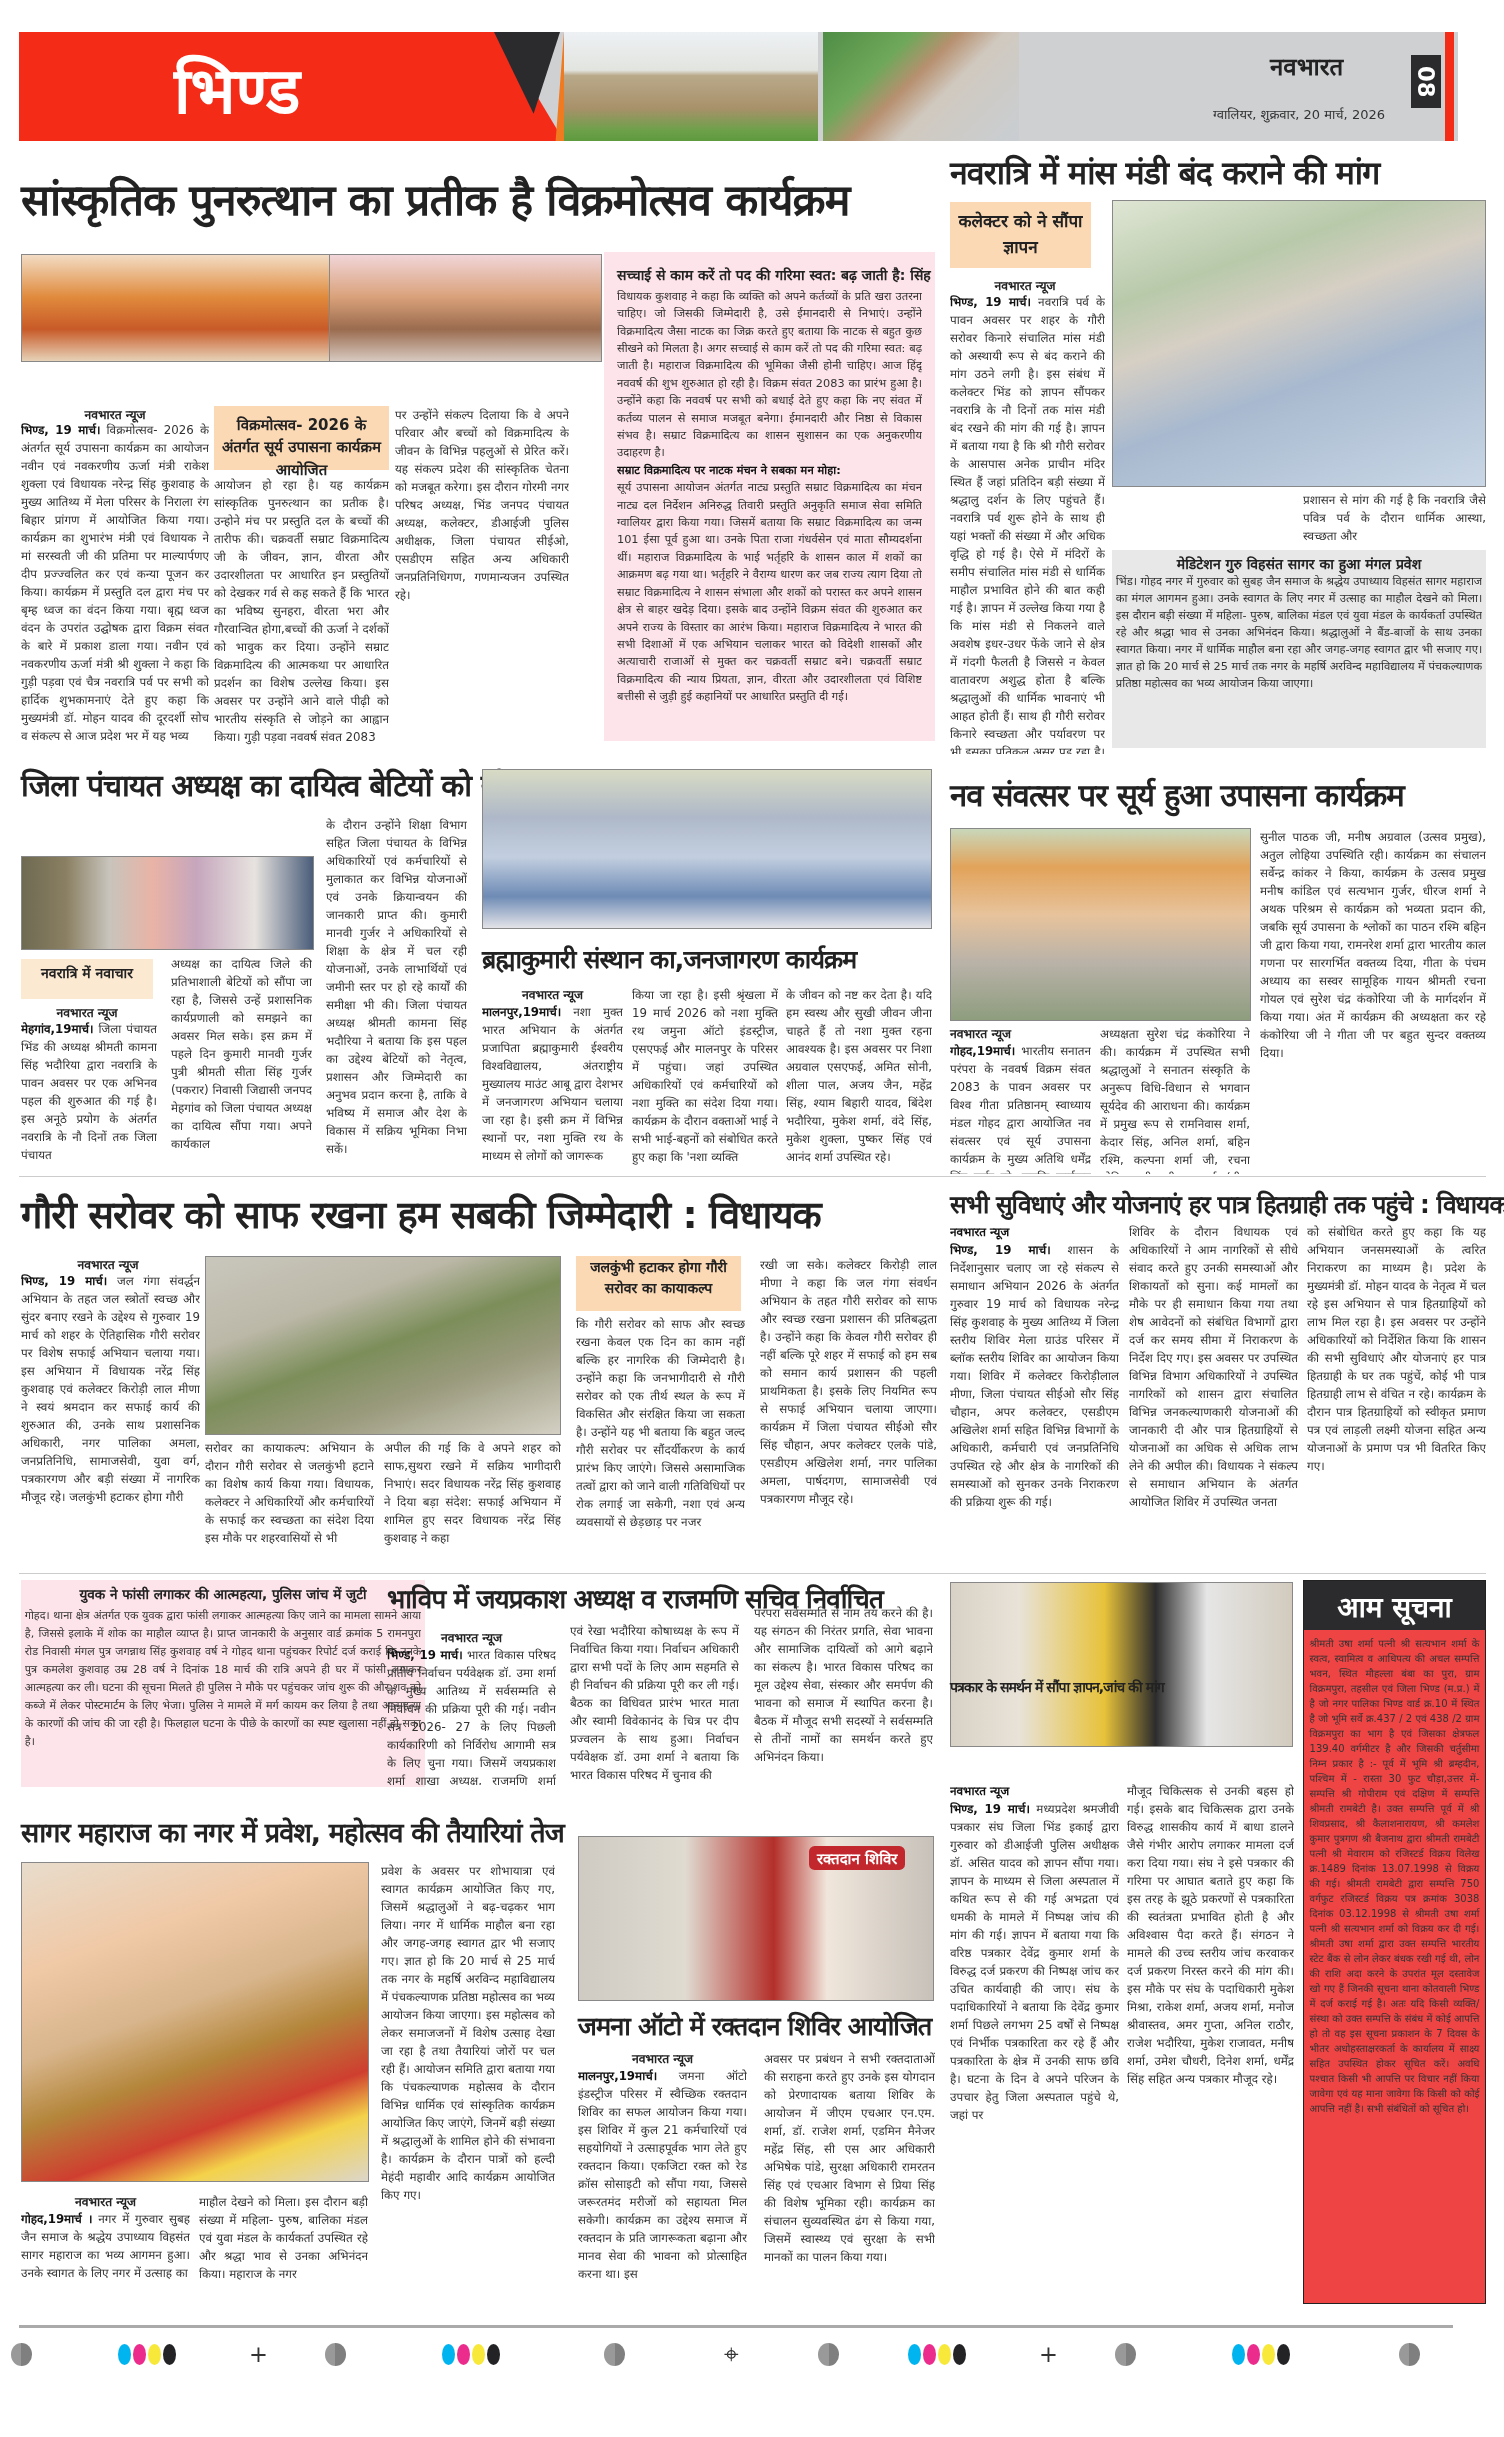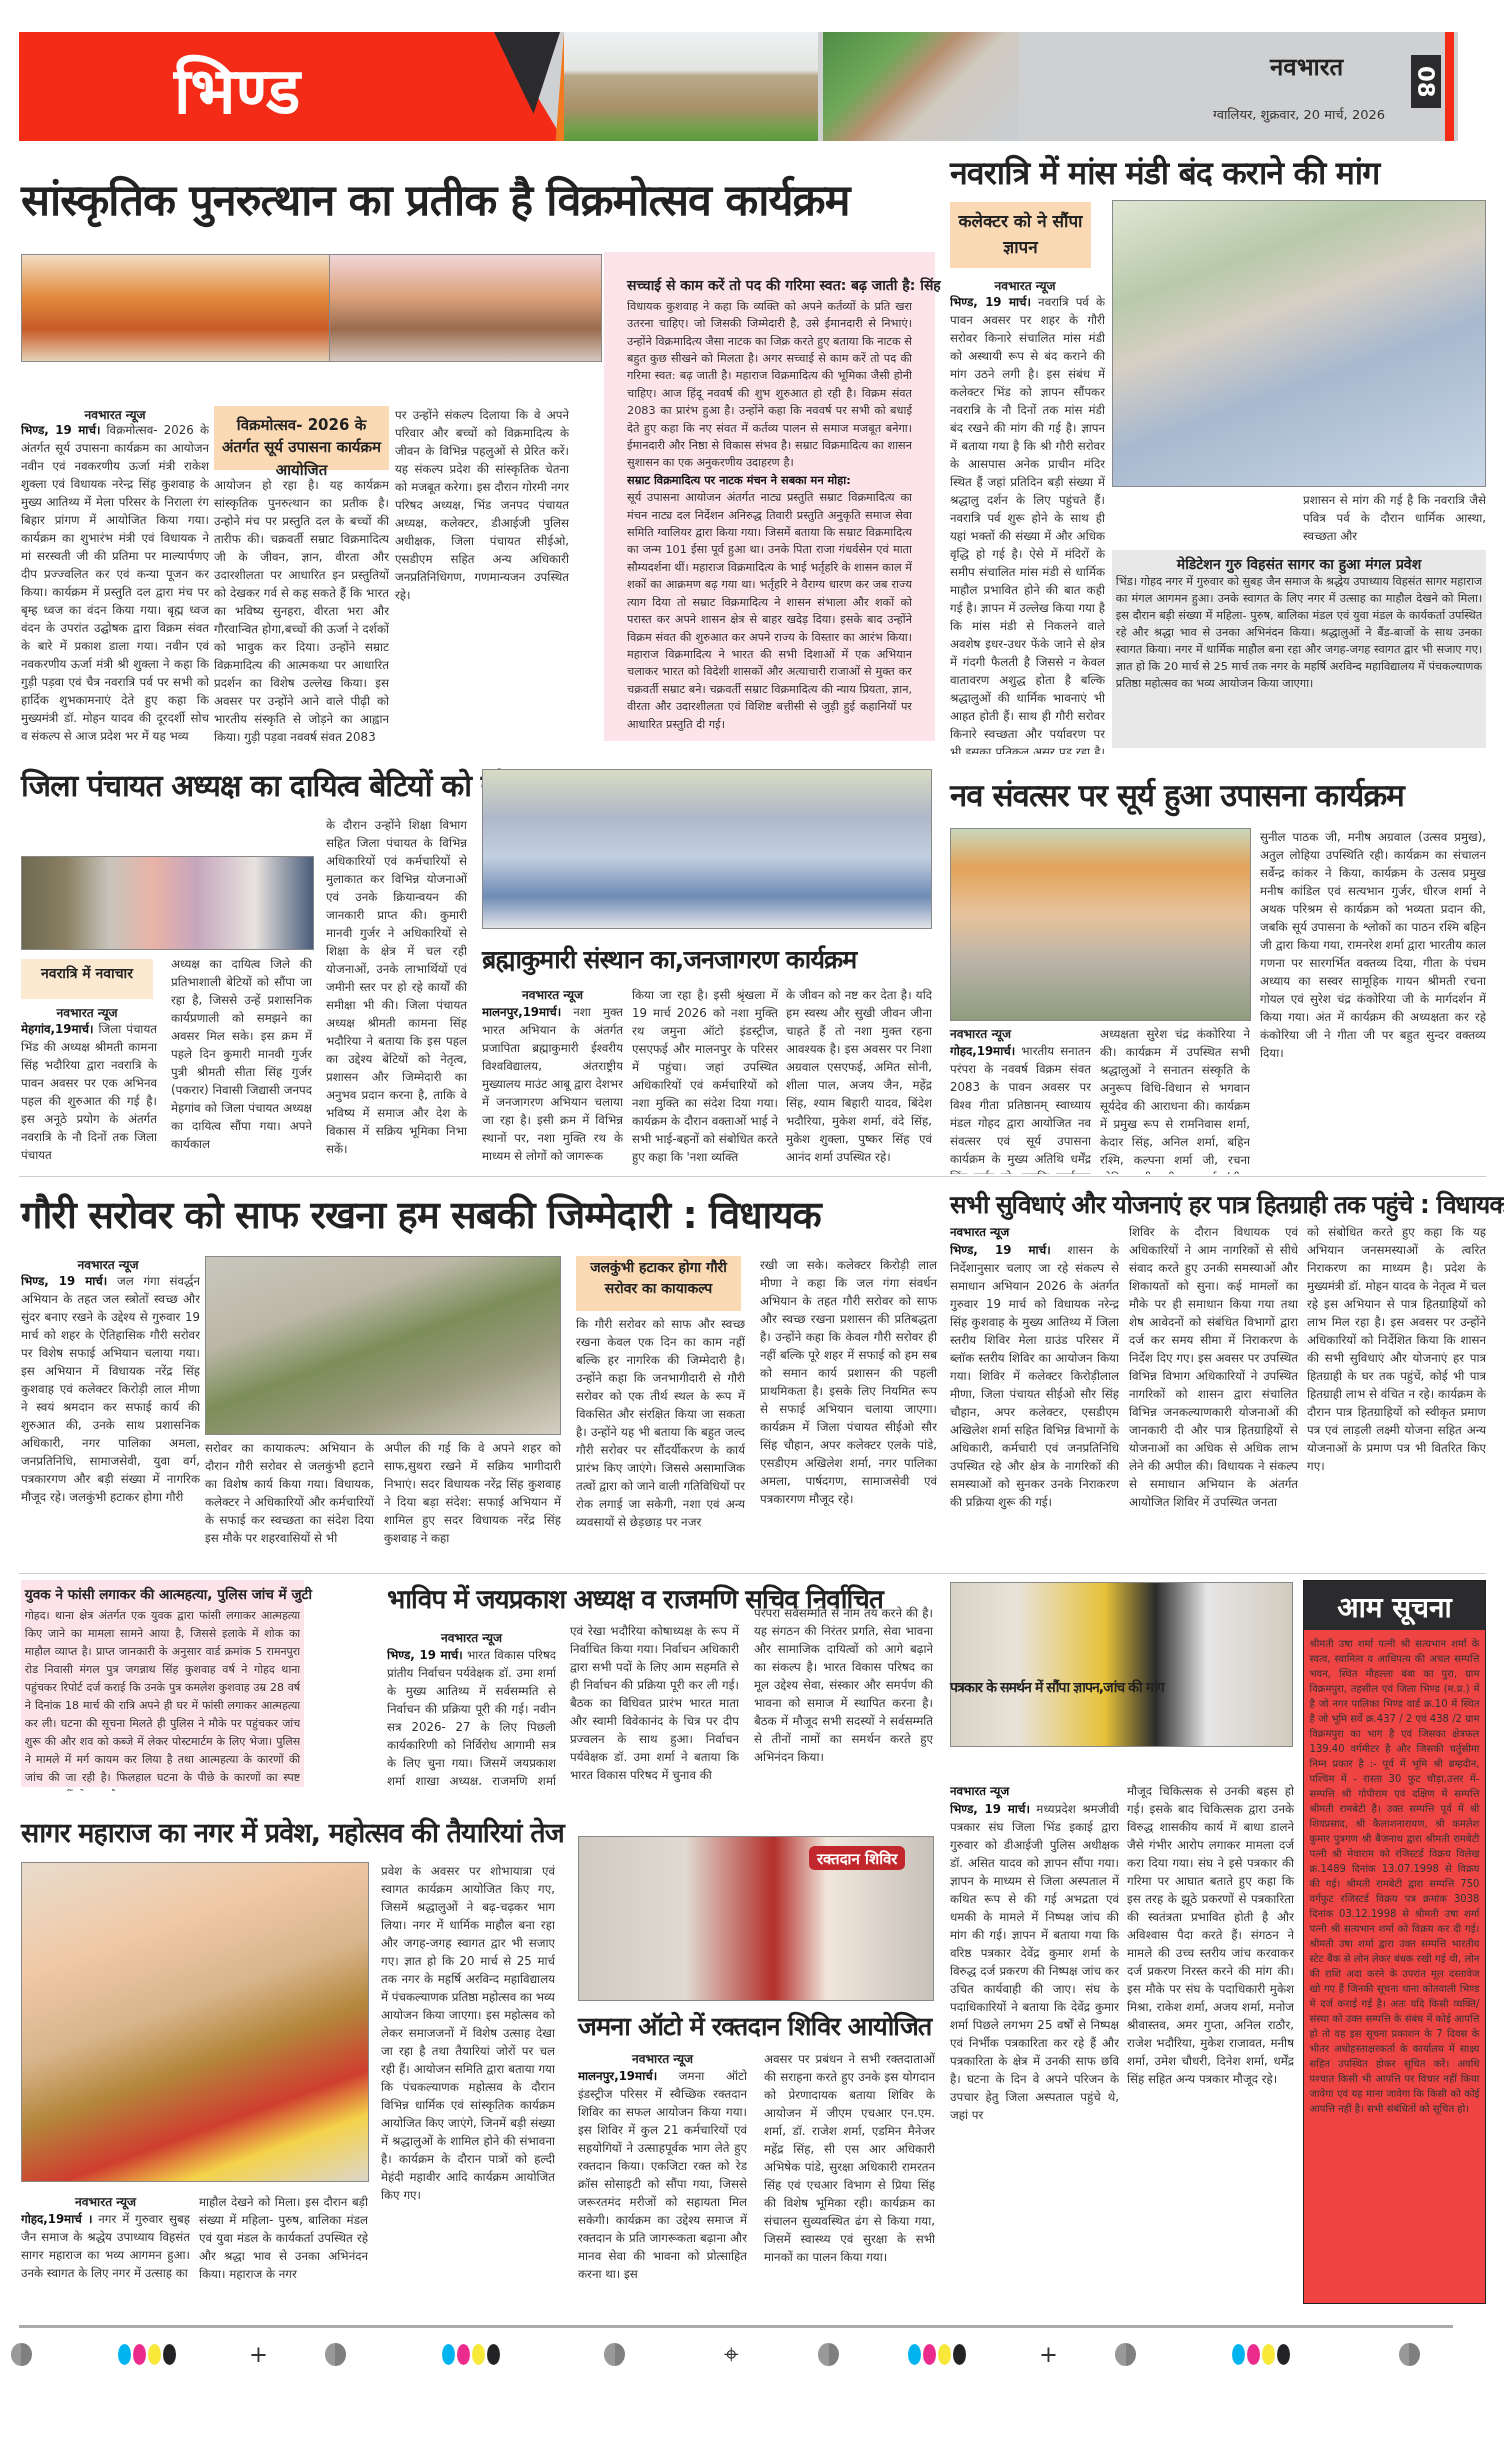--- a/index.html
+++ b/index.html
@@ -50,21 +50,21 @@
 <div class="abs mh-bar"></div>
 
 <div class="abs h1" style="left:21px;top:169px;font-size:43px">सांस्कृतिक पुनरुत्थान का प्रतीक है विक्रमोत्सव कार्यक्रम</div>
 <div class="abs photo" style="left:21px;top:254px;width:310px;height:108px;background:linear-gradient(180deg,#f2dcc4 0%,#e08a3c 40%,#c85a28 70%,#e6d2b8 100%)"></div>
 <div class="abs photo" style="left:329px;top:254px;width:273px;height:108px;background:linear-gradient(180deg,#f1d5d8 0%,#d9a17a 40%,#9a6b4e 70%,#d7c9c0 100%)"></div>
 <div class="abs byline" style="left:21px;top:406px;width:188px">नवभारत न्यूज</div>
 <div class="abs col" style="left:21px;top:421px;width:188px;height:348px"><b>भिण्ड, 19 मार्च।</b> <span>विक्रमोत्सव- 2026 के अंतर्गत सूर्य उपासना कार्यक्रम का आयोजन नवीन एवं नवकरणीय ऊर्जा मंत्री राकेश शुक्ला एवं विधायक नरेन्द्र सिंह कुशवाह के मुख्य आतिथ्य में मेला परिसर के निराला रंग बिहार प्रांगण में आयोजित किया गया। कार्यक्रम का शुभारंभ मंत्री एवं विधायक ने मां सरस्वती जी की प्रतिमा पर माल्यार्पणए दीप प्रज्ज्वलित कर एवं कन्या पूजन कर किया। कार्यक्रम में प्रस्तुति दल द्वारा मंच पर बृम्ह ध्वज का वंदन किया गया। बृह्म ध्वज वंदन के उपरांत उद्घोषक द्वारा विक्रम संवत के बारे में प्रकाश डाला गया। नवीन एवं नवकरणीय ऊर्जा मंत्री श्री शुक्ला ने कहा कि गुड़ी पड़वा एवं चैत्र नवरात्रि पर्व पर सभी को हार्दिक शुभकामनाएं देते हुए कहा कि मुख्यमंत्री डॉ. मोहन यादव की दूरदर्शी सोच व संकल्प से आज प्रदेश भर में यह भव्य</span></div>
 <div class="abs box-or" style="left:214px;top:406px;width:175px;height:64px;font-size:15px;line-height:22.6px;padding:7.5px">विक्रमोत्सव- 2026 के अंतर्गत सूर्य उपासना कार्यक्रम आयोजित</div>
 <div class="abs col" style="left:214px;top:476px;width:175px;height:292px">आयोजन हो रहा है। यह कार्यक्रम सांस्कृतिक पुनरुत्थान का प्रतीक है। उन्होने मंच पर प्रस्तुति दल के बच्चों की तारीफ की। चक्रवर्ती सम्राट विक्रमादित्य जी के जीवन, ज्ञान, वीरता और उदारशीलता पर आधारित इन प्रस्तुतियों को देखकर गर्व से कह सकते हैं कि भारत का भविष्य सुनहरा, वीरता भरा और गौरवान्वित होगा,बच्चों की ऊर्जा ने दर्शकों को भावुक कर दिया। उन्होंने सम्राट विक्रमादित्य की आत्मकथा पर आधारित प्रदर्शन का विशेष उल्लेख किया। इस अवसर पर उन्होंने आने वाले पीढ़ी को भारतीय संस्कृति से जोड़ने का आह्वान किया। गुड़ी पड़वा नववर्ष संवत 2083</div>
 <div class="abs col" style="left:395px;top:406px;width:174px;height:362px">पर उन्होंने संकल्प दिलाया कि वे अपने परिवार और बच्चों को विक्रमादित्य के जीवन के विभिन्न पहलुओं से प्रेरित करें। यह संकल्प प्रदेश की सांस्कृतिक चेतना को मजबूत करेगा। इस दौरान गोरमी नगर परिषद अध्यक्ष, भिंड जनपद पंचायत अध्यक्ष, कलेक्टर, डीआईजी पुलिस अधीक्षक, जिला पंचायत सीईओ, एसडीएम सहित अन्य अधिकारी जनप्रतिनिधिगण, गणमान्यजन उपस्थित रहे।</div>
-<div class="abs box-pink" style="left:604px;top:252px;width:331px;height:489px;padding:23px">
+<div class="abs box-pink" style="left:604px;top:252px;width:331px;height:489px;padding:13px">
   <div style="font-weight:bold;font-size:14px;text-align:center;color:#222;margin-bottom:3.8px;white-space:nowrap">सच्चाई से काम करें तो पद की गरिमा स्वत: बढ़ जाती है: सिंह</div>
   <div class="col" style="height:470px;font-size:11.3px;line-height:17.4px">
     <span>विधायक कुशवाह ने कहा कि व्यक्ति को अपने कर्तव्यों के प्रति खरा उतरना चाहिए। जो जिसकी जिम्मेदारी है, उसे ईमानदारी से निभाएं। उन्होंने विक्रमादित्य जैसा नाटक का जिक्र करते हुए बताया कि नाटक से बहुत कुछ सीखने को मिलता है। अगर सच्चाई से काम करें तो पद की गरिमा स्वत: बढ़ जाती है। महाराज विक्रमादित्य की भूमिका जैसी होनी चाहिए। आज हिंदू नववर्ष की शुभ शुरुआत हो रही है। विक्रम संवत 2083 का प्रारंभ हुआ है। उन्होंने कहा कि नववर्ष पर सभी को बधाई देते हुए कहा कि नए संवत में कर्तव्य पालन से समाज मजबूत बनेगा। ईमानदारी और निष्ठा से विकास संभव है। सम्राट विक्रमादित्य का शासन सुशासन का एक अनुकरणीय उदाहरण है।</span>
     <br><b>सम्राट विक्रमादित्य पर नाटक मंचन ने सबका मन मोहा:</b><br>
     <span>सूर्य उपासना आयोजन अंतर्गत नाट्य प्रस्तुति सम्राट विक्रमादित्य का मंचन नाट्य दल निर्देशन अनिरुद्ध तिवारी प्रस्तुति अनुकृति समाज सेवा समिति ग्वालियर द्वारा किया गया। जिसमें बताया कि सम्राट विक्रमादित्य का जन्म 101 ईसा पूर्व हुआ था। उनके पिता राजा गंधर्वसेन एवं माता सौम्यदर्शना थीं। महाराज विक्रमादित्य के भाई भर्तृहरि के शासन काल में शकों का आक्रमण बढ़ गया था। भर्तृहरि ने वैराग्य धारण कर जब राज्य त्याग दिया तो सम्राट विक्रमादित्य ने शासन संभाला और शकों को परास्त कर अपने शासन क्षेत्र से बाहर खदेड़ दिया। इसके बाद उन्होंने विक्रम संवत की शुरुआत कर अपने राज्य के विस्तार का आरंभ किया। महाराज विक्रमादित्य ने भारत की सभी दिशाओं में एक अभियान चलाकर भारत को विदेशी शासकों और अत्याचारी राजाओं से मुक्त कर चक्रवर्ती सम्राट बने। चक्रवर्ती सम्राट विक्रमादित्य की न्याय प्रियता, ज्ञान, वीरता और उदारशीलता एवं विशिष्ट बत्तीसी से जुड़ी हुई कहानियों पर आधारित प्रस्तुति दी गई।</span>
   </div>
 </div>
 
 <div class="abs h1" style="left:950px;top:150px;font-size:32px">नवरात्रि में मांस मंडी बंद कराने की मांग</div>
 <div class="abs box-or" style="left:950px;top:202px;width:141px;height:66px;font-size:17px;line-height:26px;padding:5.6px">कलेक्टर को ने सौंपा ज्ञापन</div>
@@ -107,21 +107,21 @@
 <div class="abs col" style="left:384px;top:1439px;width:177px;height:124px">अपील की गई कि वे अपने शहर को साफ,सुथरा रखने में सक्रिय भागीदारी निभाएं। सदर विधायक नरेंद्र सिंह कुशवाह ने दिया बड़ा संदेश: सफाई अभियान में शामिल हुए सदर विधायक नरेंद्र सिंह कुशवाह ने कहा</div>
 <div class="abs box-or" style="left:576px;top:1256px;width:165px;height:55px;font-size:14px;line-height:21px;padding:1px">जलकुंभी हटाकर होगा गौरी सरोवर का कायाकल्प</div>
 <div class="abs col" style="left:576px;top:1315px;width:169px;height:248px">कि गौरी सरोवर को साफ और स्वच्छ रखना केवल एक दिन का काम नहीं बल्कि हर नागरिक की जिम्मेदारी है। उन्होंने कहा कि जनभागीदारी से गौरी सरोवर को एक तीर्थ स्थल के रूप में विकसित और संरक्षित किया जा सकता है। उन्होंने यह भी बताया कि बहुत जल्द गौरी सरोवर पर सौंदर्यीकरण के कार्य प्रारंभ किए जाएंगे। जिससे असामाजिक तत्वों द्वारा को जाने वाली गतिविधियों पर रोक लगाई जा सकेगी, नशा एवं अन्य व्यवसायों से छेड़छाड़ पर नजर</div>
 <div class="abs col" style="left:760px;top:1256px;width:177px;height:308px">रखी जा सके। कलेक्टर किरोड़ी लाल मीणा ने कहा कि जल गंगा संवर्धन अभियान के तहत गौरी सरोवर को साफ और स्वच्छ रखना प्रशासन की प्रतिबद्धता है। उन्होंने कहा कि केवल गौरी सरोवर ही नहीं बल्कि पूरे शहर में सफाई को हम सब को समान कार्य प्रशासन की पहली प्राथमिकता है। इसके लिए नियमित रूप से सफाई अभियान चलाया जाएगा। कार्यक्रम में जिला पंचायत सीईओ सौर सिंह चौहान, अपर कलेक्टर एलके पांडे, एसडीएम अखिलेश शर्मा, नगर पालिका अमला, पार्षदगण, सामाजसेवी एवं पत्रकारगण मौजूद रहे।</div>
 
 <div class="abs h1" style="left:950px;top:1187px;font-size:24.5px">सभी सुविधाएं और योजनाएं हर पात्र हितग्राही तक पहुंचे : विधायक</div>
 <div class="abs col" style="left:950px;top:1223px;width:169px;height:340px"><b>नवभारत न्यूज</b><br><b>भिण्ड, 19 मार्च।</b> <span>शासन के निर्देशानुसार चलाए जा रहे संकल्प से समाधान अभियान 2026 के अंतर्गत गुरुवार 19 मार्च को विधायक नरेन्द्र सिंह कुशवाह के मुख्य आतिथ्य में जिला स्तरीय शिविर मेला ग्राउंड परिसर में ब्लॉक स्तरीय शिविर का आयोजन किया गया। शिविर में कलेक्टर किरोड़ीलाल मीणा, जिला पंचायत सीईओ सौर सिंह चौहान, अपर कलेक्टर, एसडीएम अखिलेश शर्मा सहित विभिन्न विभागों के अधिकारी, कर्मचारी एवं जनप्रतिनिधि उपस्थित रहे और क्षेत्र के नागरिकों की समस्याओं को सुनकर उनके निराकरण की प्रक्रिया शुरू की गई।</span></div>
 <div class="abs col" style="left:1129px;top:1223px;width:169px;height:340px">शिविर के दौरान विधायक एवं अधिकारियों ने आम नागरिकों से सीधे संवाद करते हुए उनकी समस्याओं और शिकायतों को सुना। कई मामलों का मौके पर ही समाधान किया गया तथा शेष आवेदनों को संबंधित विभागों द्वारा दर्ज कर समय सीमा में निराकरण के निर्देश दिए गए। इस अवसर पर उपस्थित विभिन्न विभाग अधिकारियों ने उपस्थित नागरिकों को शासन द्वारा संचालित विभिन्न जनकल्याणकारी योजनाओं की जानकारी दी और पात्र हितग्राहियों से योजनाओं का अधिक से अधिक लाभ लेने की अपील की। विधायक ने संकल्प से समाधान अभियान के अंतर्गत आयोजित शिविर में उपस्थित जनता</div>
 <div class="abs col" style="left:1307px;top:1223px;width:179px;height:340px">को संबोधित करते हुए कहा कि यह अभियान जनसमस्याओं के त्वरित निराकरण का माध्यम है। प्रदेश के मुख्यमंत्री डॉ. मोहन यादव के नेतृत्व में चल रहे इस अभियान से पात्र हितग्राहियों को लाभ मिल रहा है। इस अवसर पर उन्होंने अधिकारियों को निर्देशित किया कि शासन की सभी सुविधाएं और योजनाएं हर पात्र हितग्राही के घर तक पहुंचें, कोई भी पात्र हितग्राही लाभ से वंचित न रहे। कार्यक्रम के दौरान पात्र हितग्राहियों को स्वीकृत प्रमाण पत्र एवं लाड़ली लक्ष्मी योजना सहित अन्य योजनाओं के प्रमाण पत्र भी वितरित किए गए।</div>
 
-<div class="abs box-pink" style="left:21px;top:1580px;width:283px;height:207px;padding:3.8px">
+<div class="abs box-pink" style="left:21px;top:1580px;width:404px;height:207px;padding:3.8px">
   <div style="font-weight:bold;font-size:13.6px;text-align:center;white-space:nowrap">युवक ने फांसी लगाकर की आत्महत्या, पुलिस जांच में जुटी</div>
   <div class="col" style="height:184px;font-size:11px;line-height:18px;margin-top:3.8px">गोहद। थाना क्षेत्र अंतर्गत एक युवक द्वारा फांसी लगाकर आत्महत्या किए जाने का मामला सामने आया है, जिससे इलाके में शोक का माहौल व्याप्त है। प्राप्त जानकारी के अनुसार वार्ड क्रमांक 5 रामनपुरा रोड निवासी मंगल पुत्र जगन्नाथ सिंह कुशवाह वर्ष ने गोहद थाना पहुंचकर रिपोर्ट दर्ज कराई कि उनके पुत्र कमलेश कुशवाह उम्र 28 वर्ष ने दिनांक 18 मार्च की रात्रि अपने ही घर में फांसी लगाकर आत्महत्या कर ली। घटना की सूचना मिलते ही पुलिस ने मौके पर पहुंचकर जांच शुरू की और शव को कब्जे में लेकर पोस्टमार्टम के लिए भेजा। पुलिस ने मामले में मर्ग कायम कर लिया है तथा आत्महत्या के कारणों की जांच की जा रही है। फिलहाल घटना के पीछे के कारणों का स्पष्ट खुलासा नहीं हो सका है।</div>
 </div>
 
 <div class="abs h1" style="left:387px;top:1580px;font-size:26px">भाविप में जयप्रकाश अध्यक्ष व राजमणि सचिव निर्वाचित</div>
 <div class="abs byline" style="left:387px;top:1629px;width:169px">नवभारत न्यूज</div>
 <div class="abs col" style="left:387px;top:1646px;width:169px;height:139px"><b>भिण्ड, 19 मार्च।</b> <span>भारत विकास परिषद प्रांतीय निर्वाचन पर्यवेक्षक डॉ. उमा शर्मा के मुख्य आतिथ्य में सर्वसम्मति से निर्वाचन की प्रक्रिया पूरी की गई। नवीन सत्र 2026- 27 के लिए पिछली कार्यकारिणी को निर्विरोध आगामी सत्र के लिए चुना गया। जिसमें जयप्रकाश शर्मा शाखा अध्यक्ष, राजमणि शर्मा शाखा सचिव</span></div>
 <div class="abs col" style="left:570px;top:1622px;width:169px;height:163px">एवं रेखा भदौरिया कोषाध्यक्ष के रूप में निर्वाचित किया गया। निर्वाचन अधिकारी द्वारा सभी पदों के लिए आम सहमति से ही निर्वाचन की प्रक्रिया पूरी कर ली गई। बैठक का विधिवत प्रारंभ भारत माता और स्वामी विवेकानंद के चित्र पर दीप प्रज्वलन के साथ हुआ। निर्वाचन पर्यवेक्षक डॉ. उमा शर्मा ने बताया कि भारत विकास परिषद में चुनाव की</div>
 <div class="abs col" style="left:754px;top:1604px;width:179px;height:163px">परंपरा सर्वसम्मति से नाम तय करने की है। यह संगठन की निरंतर प्रगति, सेवा भावना और सामाजिक दायित्वों को आगे बढ़ाने का संकल्प है। भारत विकास परिषद का मूल उद्देश्य सेवा, संस्कार और समर्पण की भावना को समाज में स्थापित करना है। बैठक में मौजूद सभी सदस्यों ने सर्वसम्मति से तीनों नामों का समर्थन करते हुए अभिनंदन किया।</div>
 

